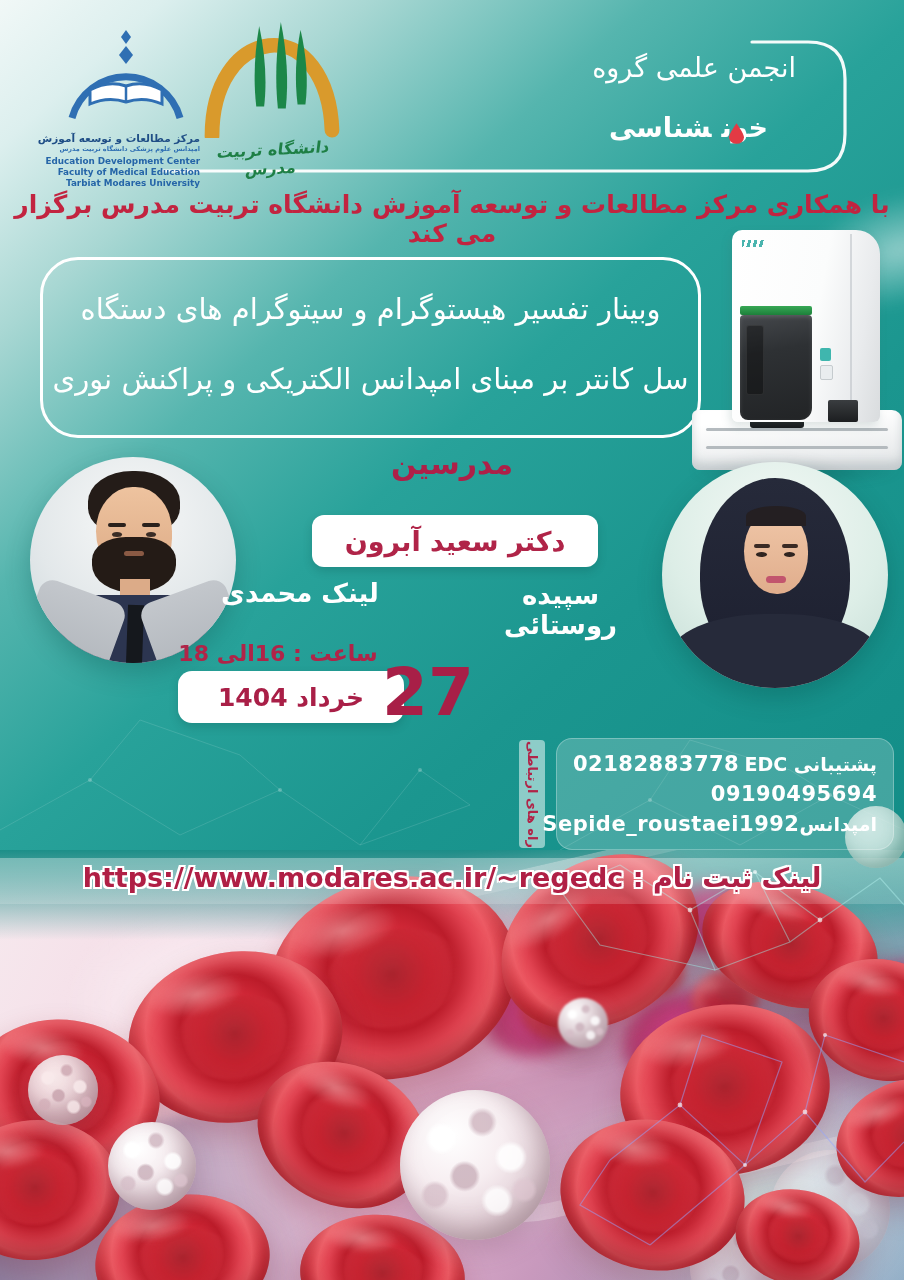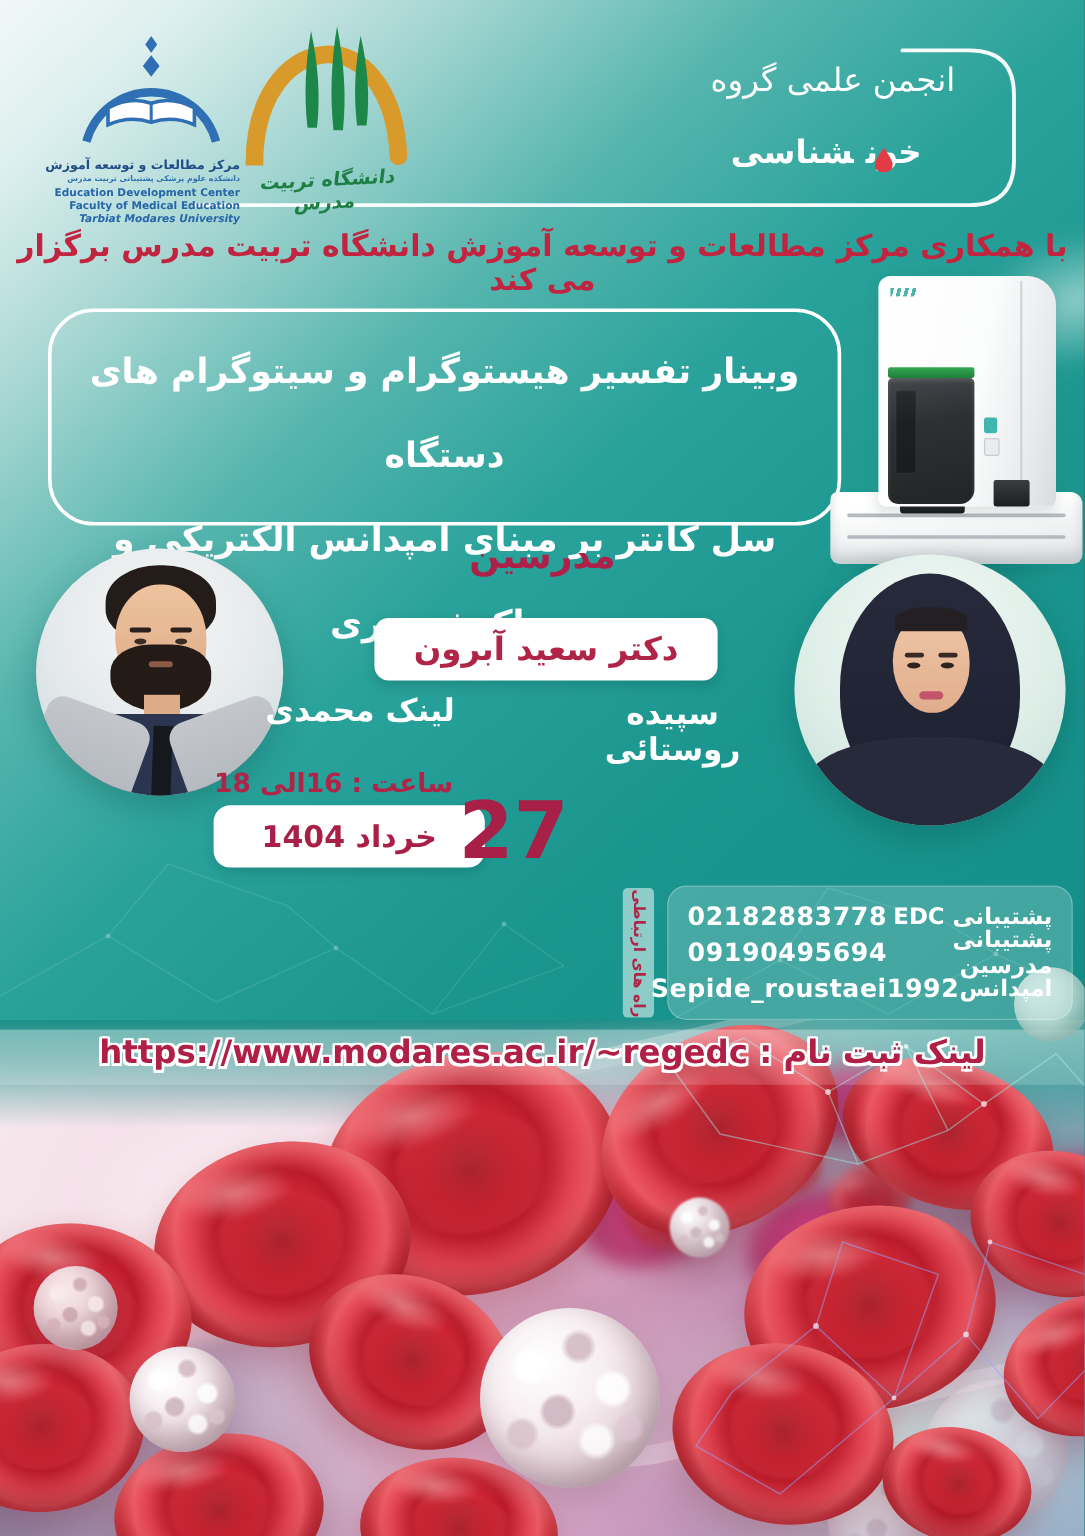--- a/index.html
+++ b/index.html
@@ -16,21 +16,21 @@
   .tmu-block{position:absolute;left:196px;top:20px;width:152px;text-align:center;z-index:6;}
   .tmu-caption{font-size:16px;font-weight:800;color:#1e7f45;transform:skewX(-10deg) rotate(-3deg);margin-top:-2px;}
   .bracket-svg{position:absolute;left:0;top:0;z-index:4;}
   .assoc1{position:absolute;right:108px;top:52px;font-size:27px;font-weight:400;color:#fff;z-index:5;}
   .assoc2{position:absolute;right:136px;top:112px;font-size:27px;font-weight:800;color:#fff;z-index:5;}
   .assoc2 .w2{margin-right:10px;}
   .drop-svg{position:absolute;right:24px;top:11px;}
   .organizer{position:absolute;left:0;top:190px;width:100%;text-align:center;font-size:25px;font-weight:800;color:#c22440;z-index:5;}
   
   .title-box{position:absolute;left:40px;top:257px;width:655px;height:175px;border:3.5px solid #fff;border-radius:38px;z-index:5;}
-  .title-line{width:100%;text-align:center;color:#fff;font-size:29px;font-weight:700;line-height:70px;}
+  .title-line{width:100%;text-align:center;color:#fff;font-size:29px;font-weight:400;line-height:70px;}
   .title-line.l1{margin-top:14px;}
   
   .device{position:absolute;left:688px;top:224px;width:216px;height:258px;z-index:6;}
   .dev-shadow{position:absolute;left:0;top:232px;width:216px;height:30px;background:radial-gradient(ellipse at center,rgba(0,45,42,.30),transparent 70%);filter:blur(5px);}
   .dev-base{position:absolute;left:4px;top:186px;width:210px;height:60px;background:linear-gradient(175deg,#ffffff 20%,#eceeef 70%,#dfe2e4);border-radius:6px 10px 8px 8px;box-shadow:inset 0 -8px 10px rgba(160,170,175,.45);}
   .dev-rail{position:absolute;left:14px;width:182px;height:3px;background:#b4babe;border-radius:2px;}
   .dev-rack{position:absolute;left:58px;top:-8px;width:54px;height:26px;background:linear-gradient(#313335,#141517);border-radius:3px;}
   .dev-tower{position:absolute;left:44px;top:6px;width:148px;height:192px;background:linear-gradient(100deg,#ffffff 0%,#fbfcfc 55%,#e9ebed 82%,#d9dcde 100%);border-radius:10px 24px 6px 6px;box-shadow:-2px 4px 10px rgba(70,110,105,.18);}
   .dev-seam{position:absolute;left:118px;top:4px;width:2px;height:184px;background:rgba(186,192,196,.55);}
   .dev-mark{position:absolute;left:10px;top:10px;width:22px;height:7px;background:repeating-linear-gradient(105deg,#2aa7a0 0 3px,transparent 3px 6px);opacity:.85;}
@@ -114,24 +114,24 @@
 
   <div class="logo-block">
     <svg width="150" height="100" viewBox="0 0 150 100">
       <path d="M22 92 A56 56 0 0 1 130 92" fill="none" stroke="#2f6fb3" stroke-width="7"></path>
       <path d="M76 4 l5 7 -5 7 -5 -7 Z" fill="#2f6fb3"></path>
       <path d="M76 20 l7 9 -7 9 -7 -9 Z" fill="#2f6fb3"></path>
       <path d="M40 64 Q58 54 76 60 Q94 54 112 64 L112 78 Q94 70 76 76 Q58 70 40 78 Z" fill="#ffffff" stroke="#2f6fb3" stroke-width="3"></path>
       <path d="M76 60 V76" stroke="#2f6fb3" stroke-width="2.5"></path>
     </svg>
     <div class="logo-txt-fa1" dir="rtl">مرکز مطالعات و توسعه آموزش</div>
-    <div class="logo-txt-fa2" dir="rtl">دانشکده علوم پزشکی پشتیبانی تربیت مدرس</div>
+    <div class="logo-txt-fa2" dir="rtl">امپدانس علوم پزشکی دانشگاه تربیت مدرس</div>
     <div class="logo-txt-en">Education Development Center</div>
     <div class="logo-txt-en" style="margin-top:0;">Faculty of Medical Education</div>
-    <div class="logo-txt-en" style="margin-top:0;font-style:italic;">Tarbiat Modares University</div>
+    <div class="logo-txt-en" style="margin-top:0;">Tarbiat Modares University</div>
   </div>
 
   <div class="tmu-block">
     <svg width="150" height="118" viewBox="0 0 150 120">
       <path d="M14 118 C14 64 40 30 72 26 C106 22 134 58 136 112" fill="none" stroke="#d99a2c" stroke-width="15" stroke-linecap="round"></path>
       <path d="M62 6 C57 34 56 62 59 88 L67 88 C70 62 68 34 62 6 Z" fill="#1c8748"></path>
       <path d="M84 2 C79 32 78 62 81 90 L89 90 C92 62 90 32 84 2 Z" fill="#1c8748"></path>
       <path d="M104 10 C99 36 98 62 101 86 L109 86 C112 62 110 36 104 10 Z" fill="#1c8748"></path>
     </svg>
     <div class="tmu-caption" dir="rtl">دانشگاه تربیت مدرس</div>
@@ -231,21 +231,20 @@
 
   <div class="contact-strip">
     <span dir="rtl">راه های ارتباطی</span>
   </div>
   <div class="contact-box" dir="rtl">
     <div class="c-row">
       <span class="c-label">پشتیبانی EDC</span>
       <span class="c-value">02182883778</span>
     </div>
     <div class="c-row">
-      <span class="c-label">پشتیبانی مدرسین</span>
       <span class="c-value">09190495694</span>
     </div>
     <div class="c-row">
       <span class="c-label">امپدانس</span>
       <span class="c-value">Sepide_roustaei1992</span>
     </div>
   </div>
   <div class="ghost-cell"></div>
 
   <div class="scene">

